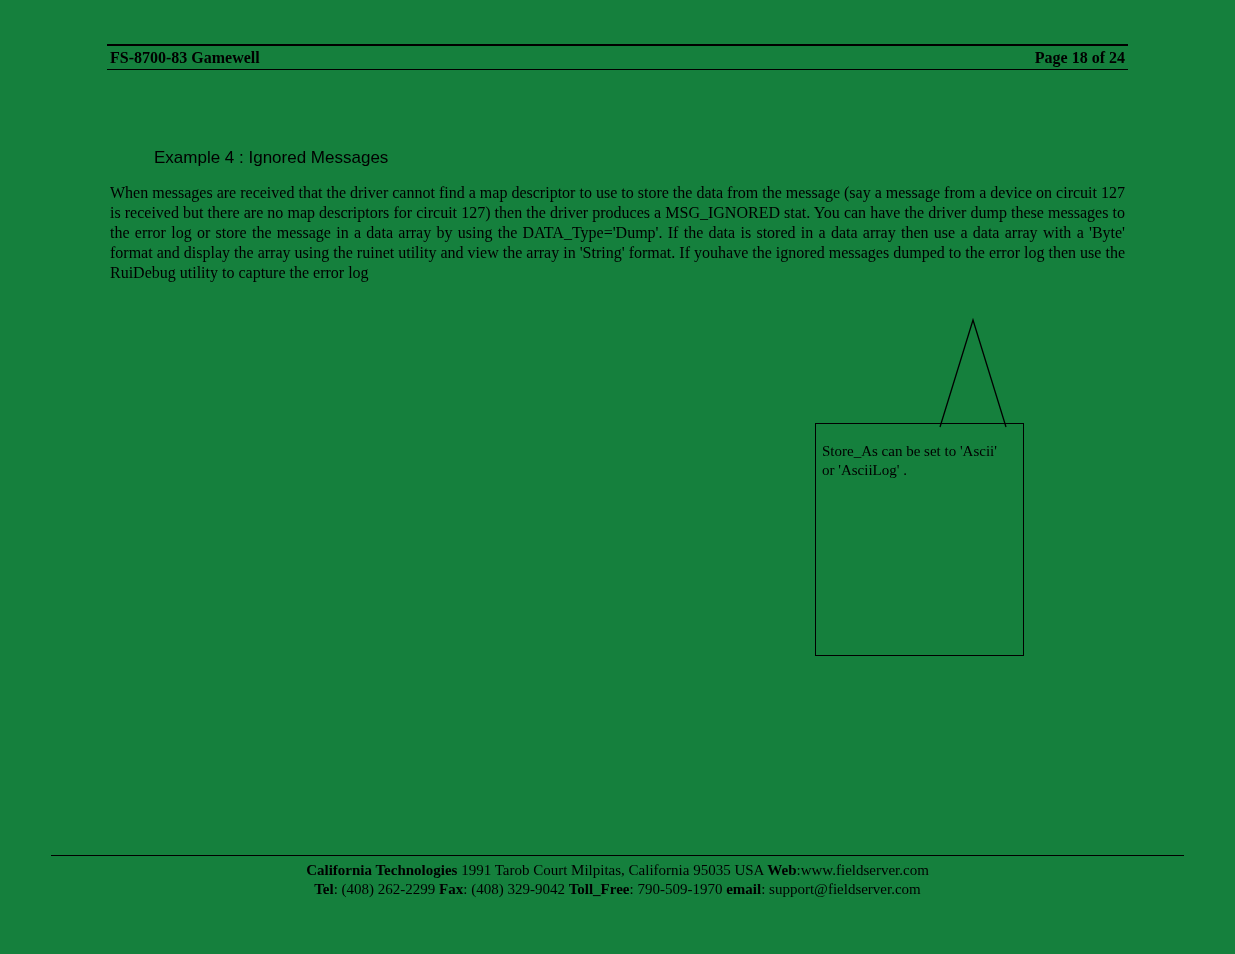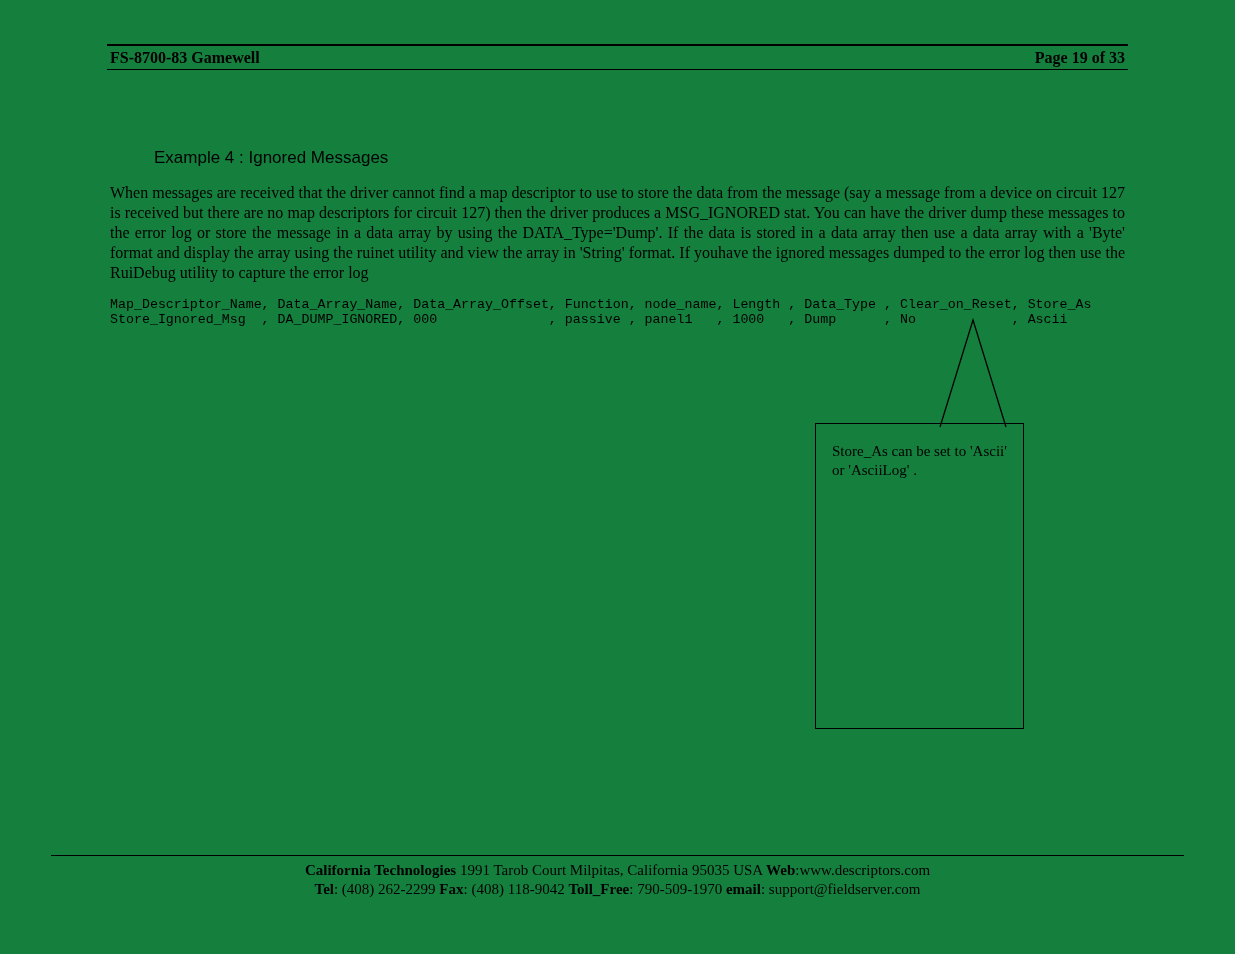--- a/index.html
+++ b/index.html
@@ -64,23 +64,23 @@
     font-family: "Courier New", Courier, monospace;
     font-size: 13.3px;
     white-space: pre;
     line-height: 15px;
   }
   .callout-box {
     position: absolute;
     top: 423px;
     left: 815px;
     width: 209px;
-    height: 306px;
+    height: 233px;
     border: 1.3px solid #000;
-    padding: 18px 12px 12px 16px;
+    padding: 18px 12px 12px 6px;
     font-size: 15px;
     line-height: 19px;
   }
   .callout-box p { margin: 0 0 17px 0; }
   .callout-box p:last-child { margin-bottom: 0; }
   .callout-pointer {
     position: absolute;
     top: 317px;
     left: 938px;
     width: 70px;
@@ -106,38 +106,36 @@
   .footer b { font-weight: bold; }
 </style>
 </head>
 <body>
 
 <div class="page">
 
   <div class="header-line"></div>
   <div class="header-row">
     <span>FS-8700-83 Gamewell</span>
-    <span>Page 19 of 33</span>
+    <span>Page 18 of 24</span>
   </div>
   <div class="header-line2"></div>
 
   <div class="example-title">Example 4 : Ignored Messages</div>
 
   <div class="body-para">When messages are received that the driver cannot find a map descriptor to use to store the data from the message (say a message from a device on circuit 127 is received but there are no map descriptors for circuit 127) then the driver produces a MSG_IGNORED stat.  You can have the driver dump these messages to the error log or store the message in a data array by using the DATA_Type='Dump'.  If the data is stored in a data array then use a data array with a 'Byte' format and display the array using the ruinet utility and view the array in 'String' format. If youhave the ignored messages dumped to the error log then use the RuiDebug utility to capture the error log</div>
 
-  <div class="code-block"><span>Map_Descriptor_Name, Data_Array_Name, Data_Array_Offset, Function, node_name, Length , Data_Type , Clear_on_Reset, Store_As</span>
-<span>Store_Ignored_Msg  , DA_DUMP_IGNORED, 000              , passive , panel1   , 1000   , Dump      , No            , Ascii</span></div>
 
   <svg class="callout-pointer" viewBox="0 0 70 112">
     <polyline points="2,110 35,3 68,110" fill="none" stroke="#000" stroke-width="1.3" stroke-linejoin="miter"></polyline>
   </svg>
 
   <div class="callout-box">
     <p>Store_As can be set to 'Ascii' or 'AsciiLog' .</p>
   </div>
 
   <div class="footer-line"></div>
   <div class="footer">
-    <b>California Technologies</b><span> 1991 Tarob Court Milpitas, California 95035 USA  </span><b>Web</b><span>:www.descriptors.com</span><br>
-    <b>Tel</b><span>: (408) 262-2299   </span><b>Fax</b><span>: (408) 118-9042   </span><b>Toll_Free</b><span>: 790-509-1970   </span><b>email</b><span>: support@fieldserver.com</span>
+    <b>California Technologies</b><span> 1991 Tarob Court Milpitas, California 95035 USA  </span><b>Web</b><span>:www.fieldserver.com</span><br>
+    <b>Tel</b><span>: (408) 262-2299   </span><b>Fax</b><span>: (408) 329-9042   </span><b>Toll_Free</b><span>: 790-509-1970   </span><b>email</b><span>: support@fieldserver.com</span>
   </div>
 
 </div>
 
 </body></html>

